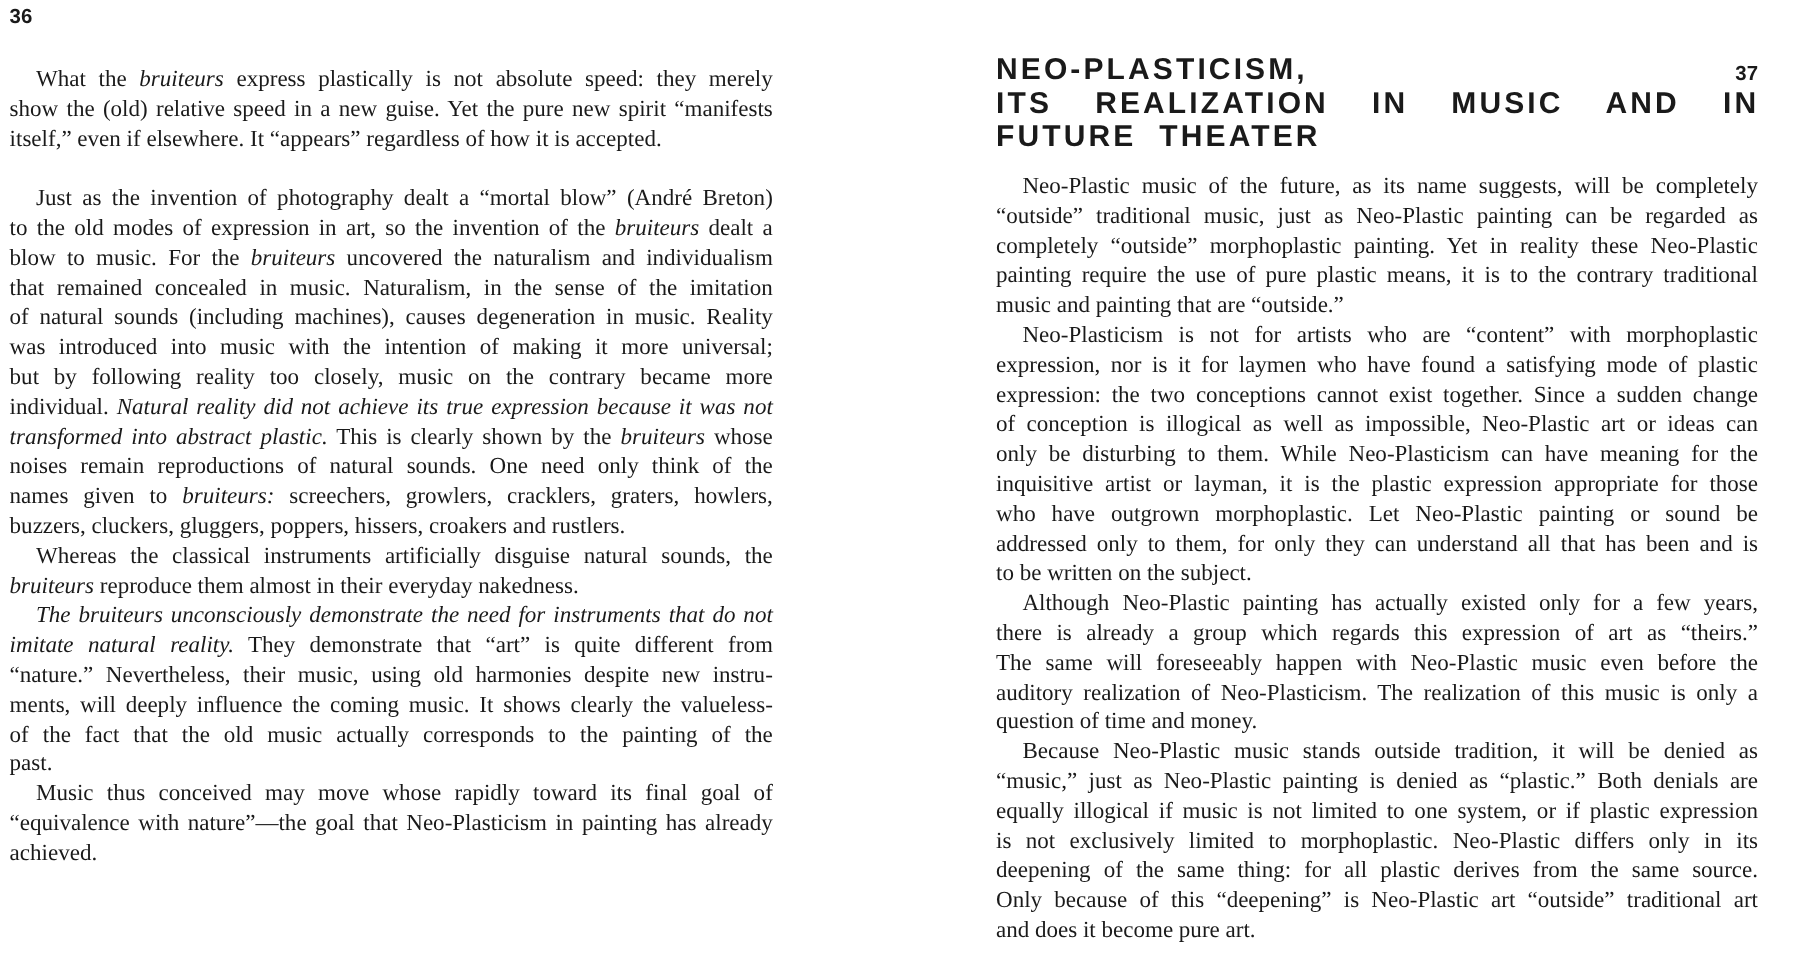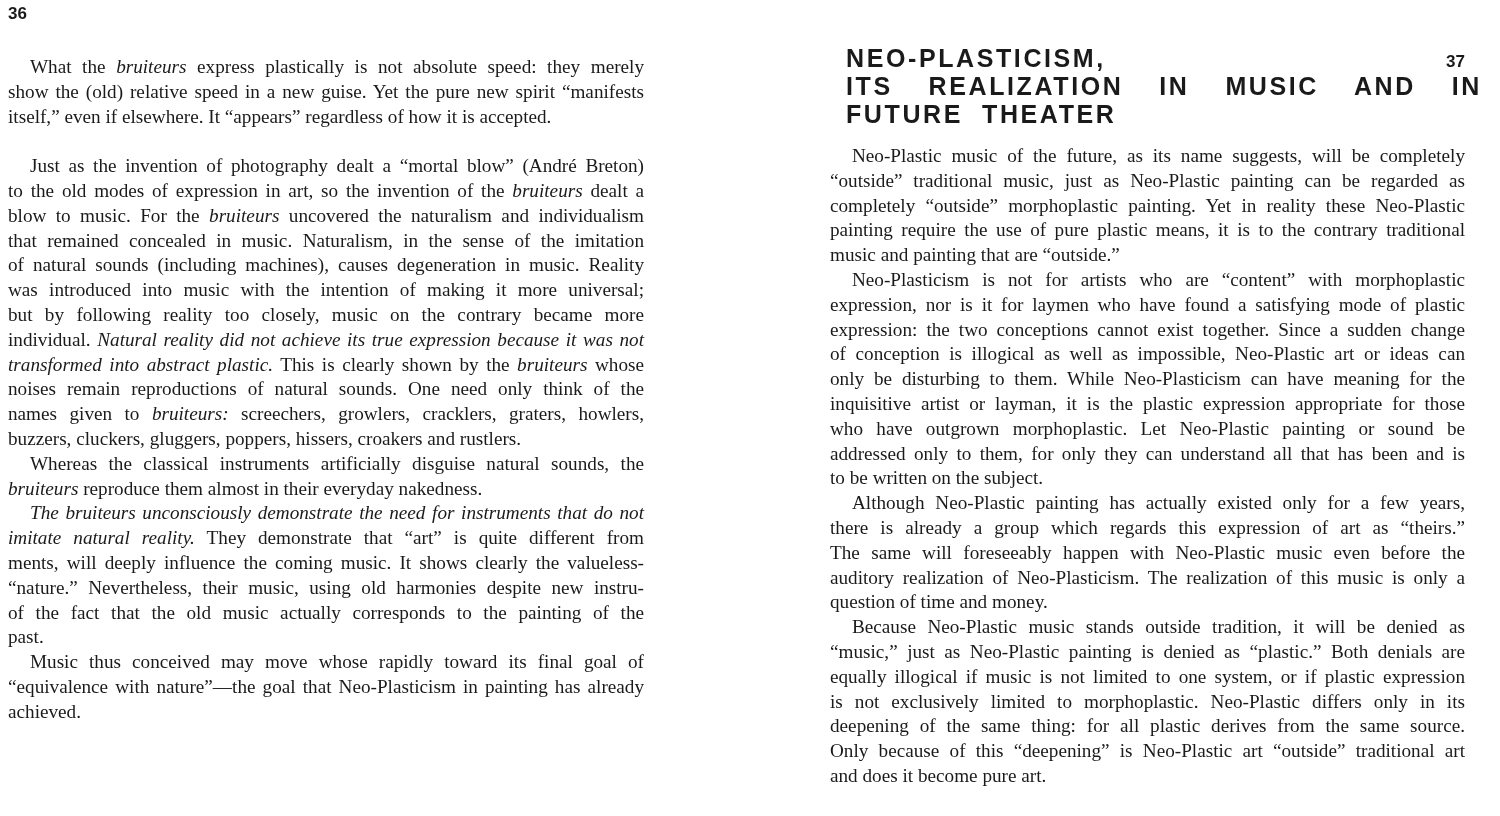--- a/index.html
+++ b/index.html
@@ -62,21 +62,20 @@
       position: absolute;
       left: 80px;
       top: 44px;
       width: 636px;
       font-family: "Liberation Sans", sans-serif;
       font-weight: bold;
       font-size: 25px;
       line-height: 28px;
       letter-spacing: 2.6px;
       color: #1a1a1a;
-      margin-left: 16px;
     }
     .heading .hline {
       display: block;
       height: 28px;
       white-space: nowrap;
     }
     .heading .hline.just {
       text-align: justify;
       text-align-last: justify;
     }
@@ -113,22 +112,22 @@
     </div>
 
     <div>
       <span class="line indent">Whereas the classical instruments artificially disguise natural sounds, the</span>
       <span class="line last"><em>bruiteurs</em><span> reproduce them almost in their everyday nakedness.</span></span>
     </div>
 
     <div>
       <span class="line indent"><em>The bruiteurs unconsciously demonstrate the need for instruments that do not</em></span>
       <span class="line"><em>imitate natural reality.</em><span> They demonstrate that “art” is quite different from</span></span>
+      <span class="line">“nature.” Nevertheless, their music, using old harmonies despite new instru-</span>
       <span class="line">ments, will deeply influence the coming music. It shows clearly the valueless-</span>
-      <span class="line">“nature.” Nevertheless, their music, using old harmonies despite new instru-</span>
       <span class="line">of the fact that the old music actually corresponds to the painting of the</span>
       <span class="line last">past.</span>
     </div>
 
     <div>
       <span class="line indent">Music thus conceived may move whose rapidly toward its final goal of</span>
       <span class="line">“equivalence with nature”—the goal that Neo-Plasticism in painting has already</span>
       <span class="line last">achieved.</span>
     </div>
   </div>

